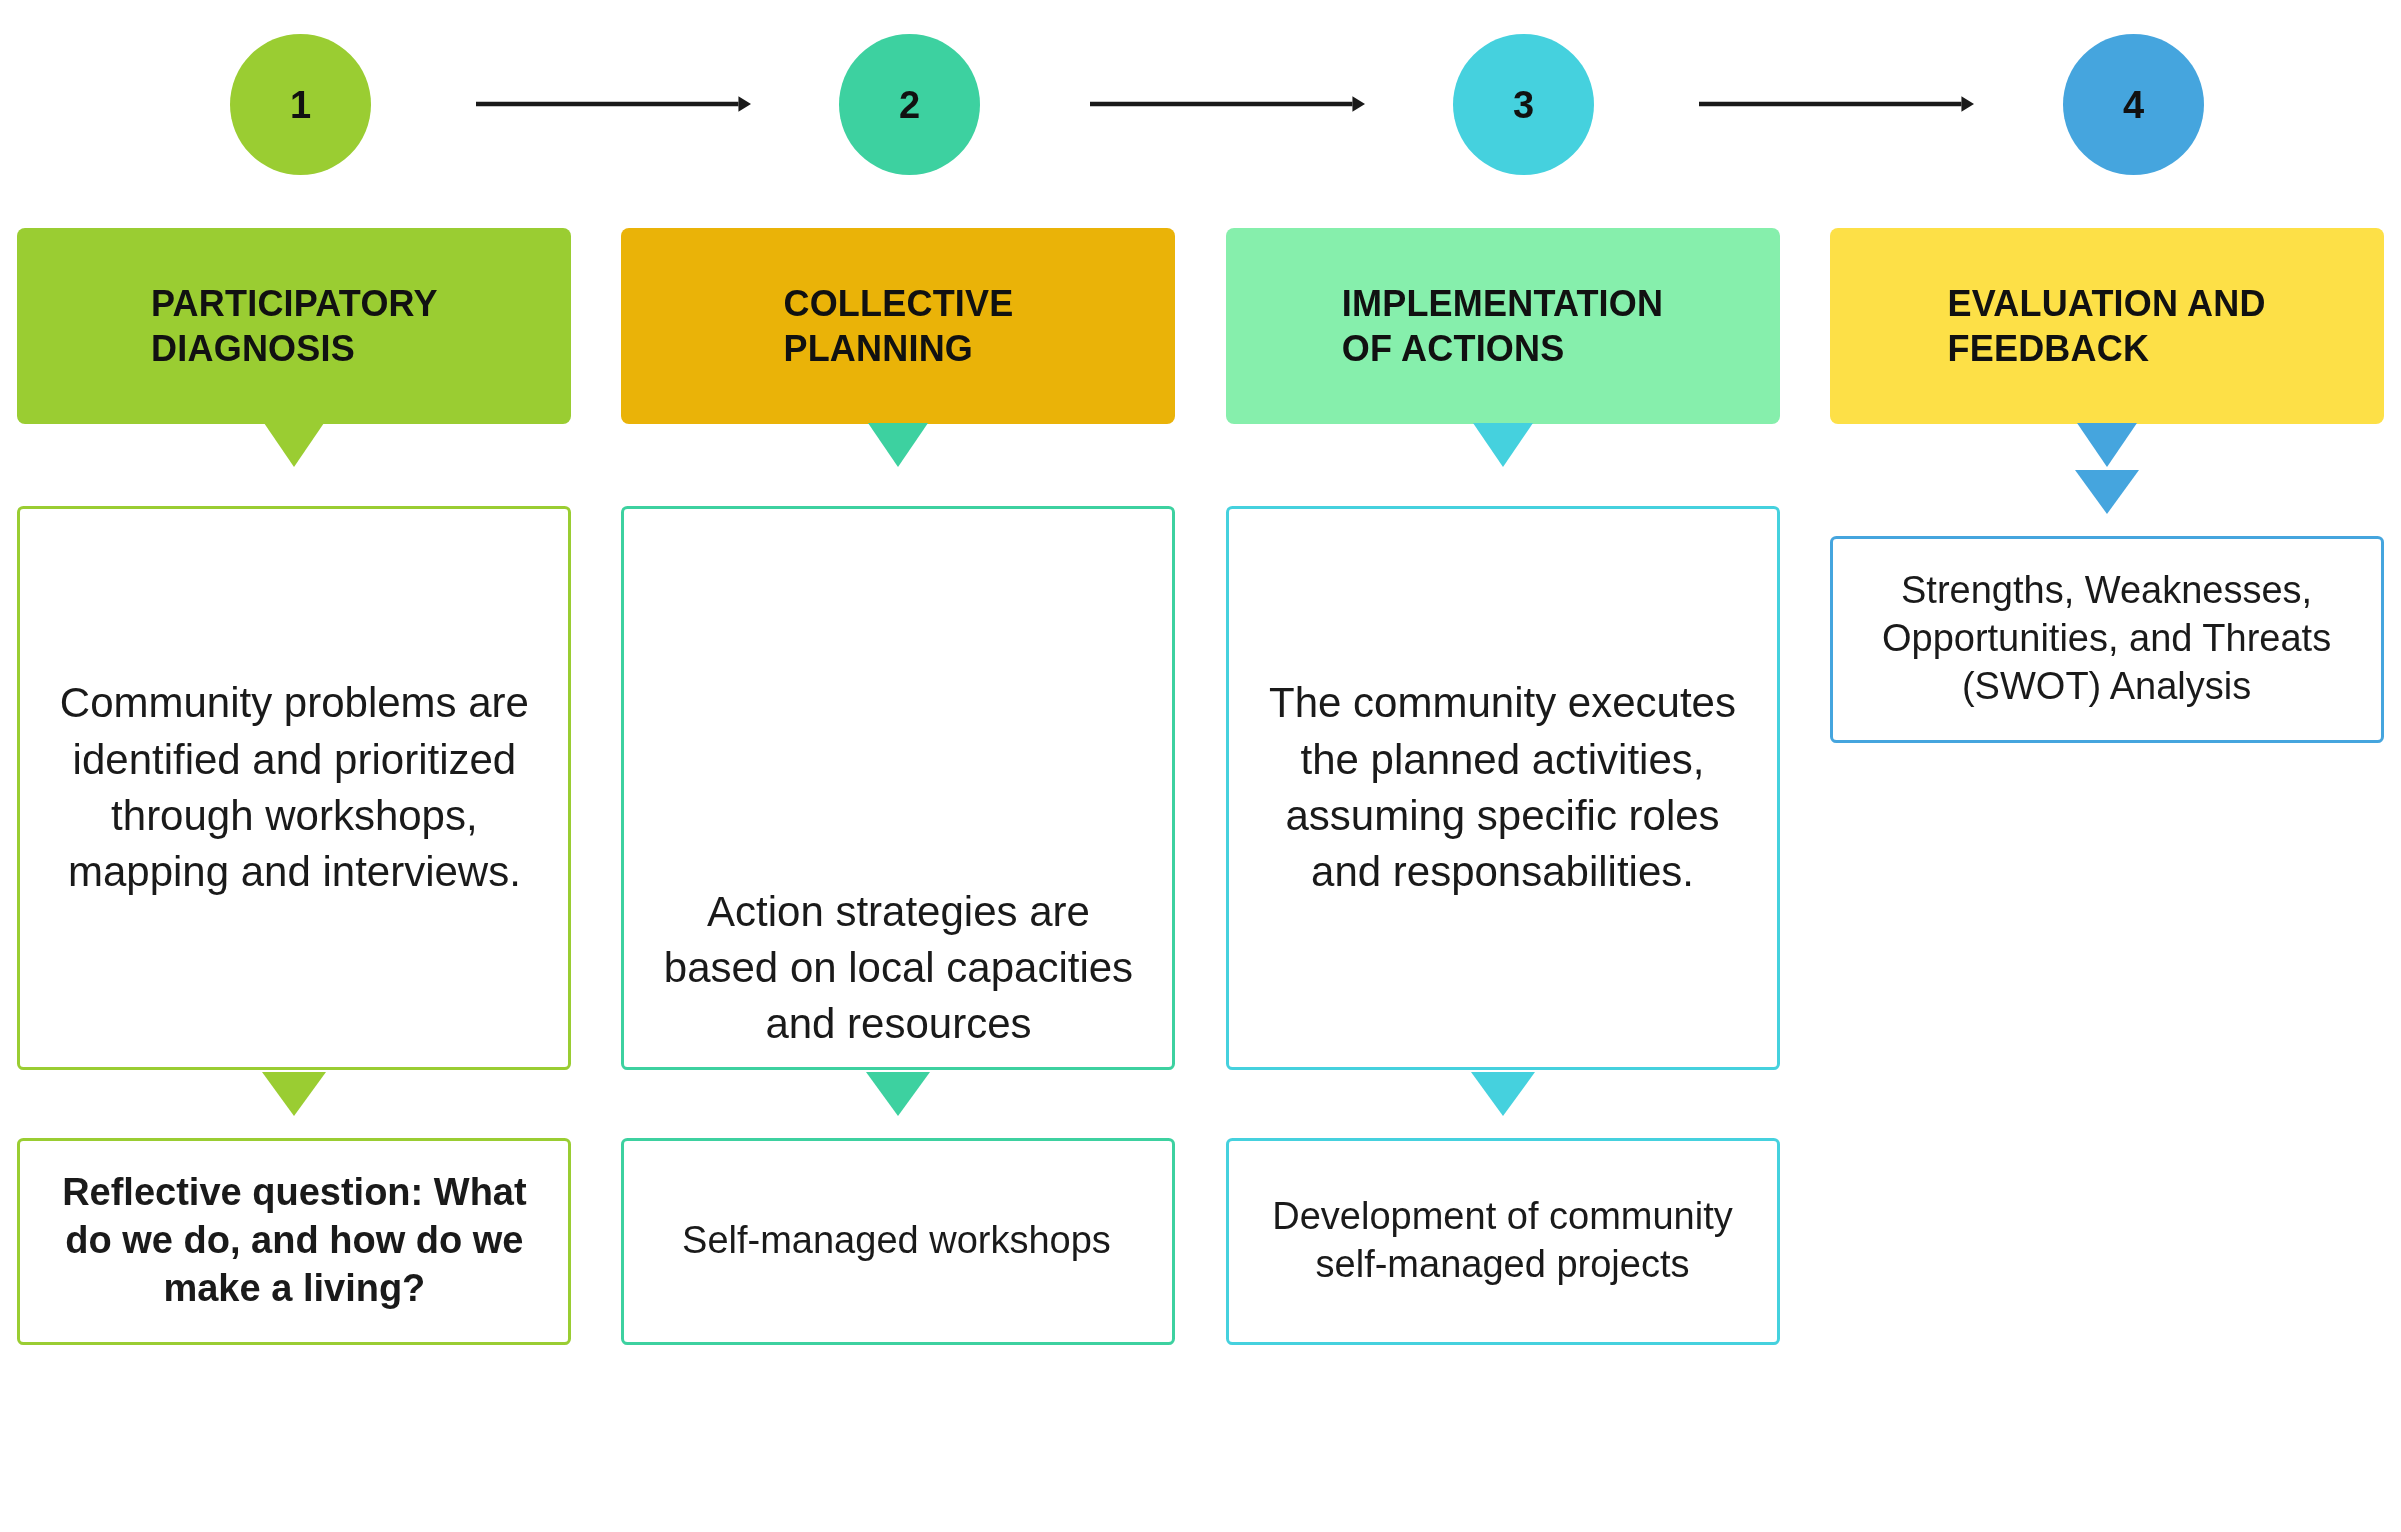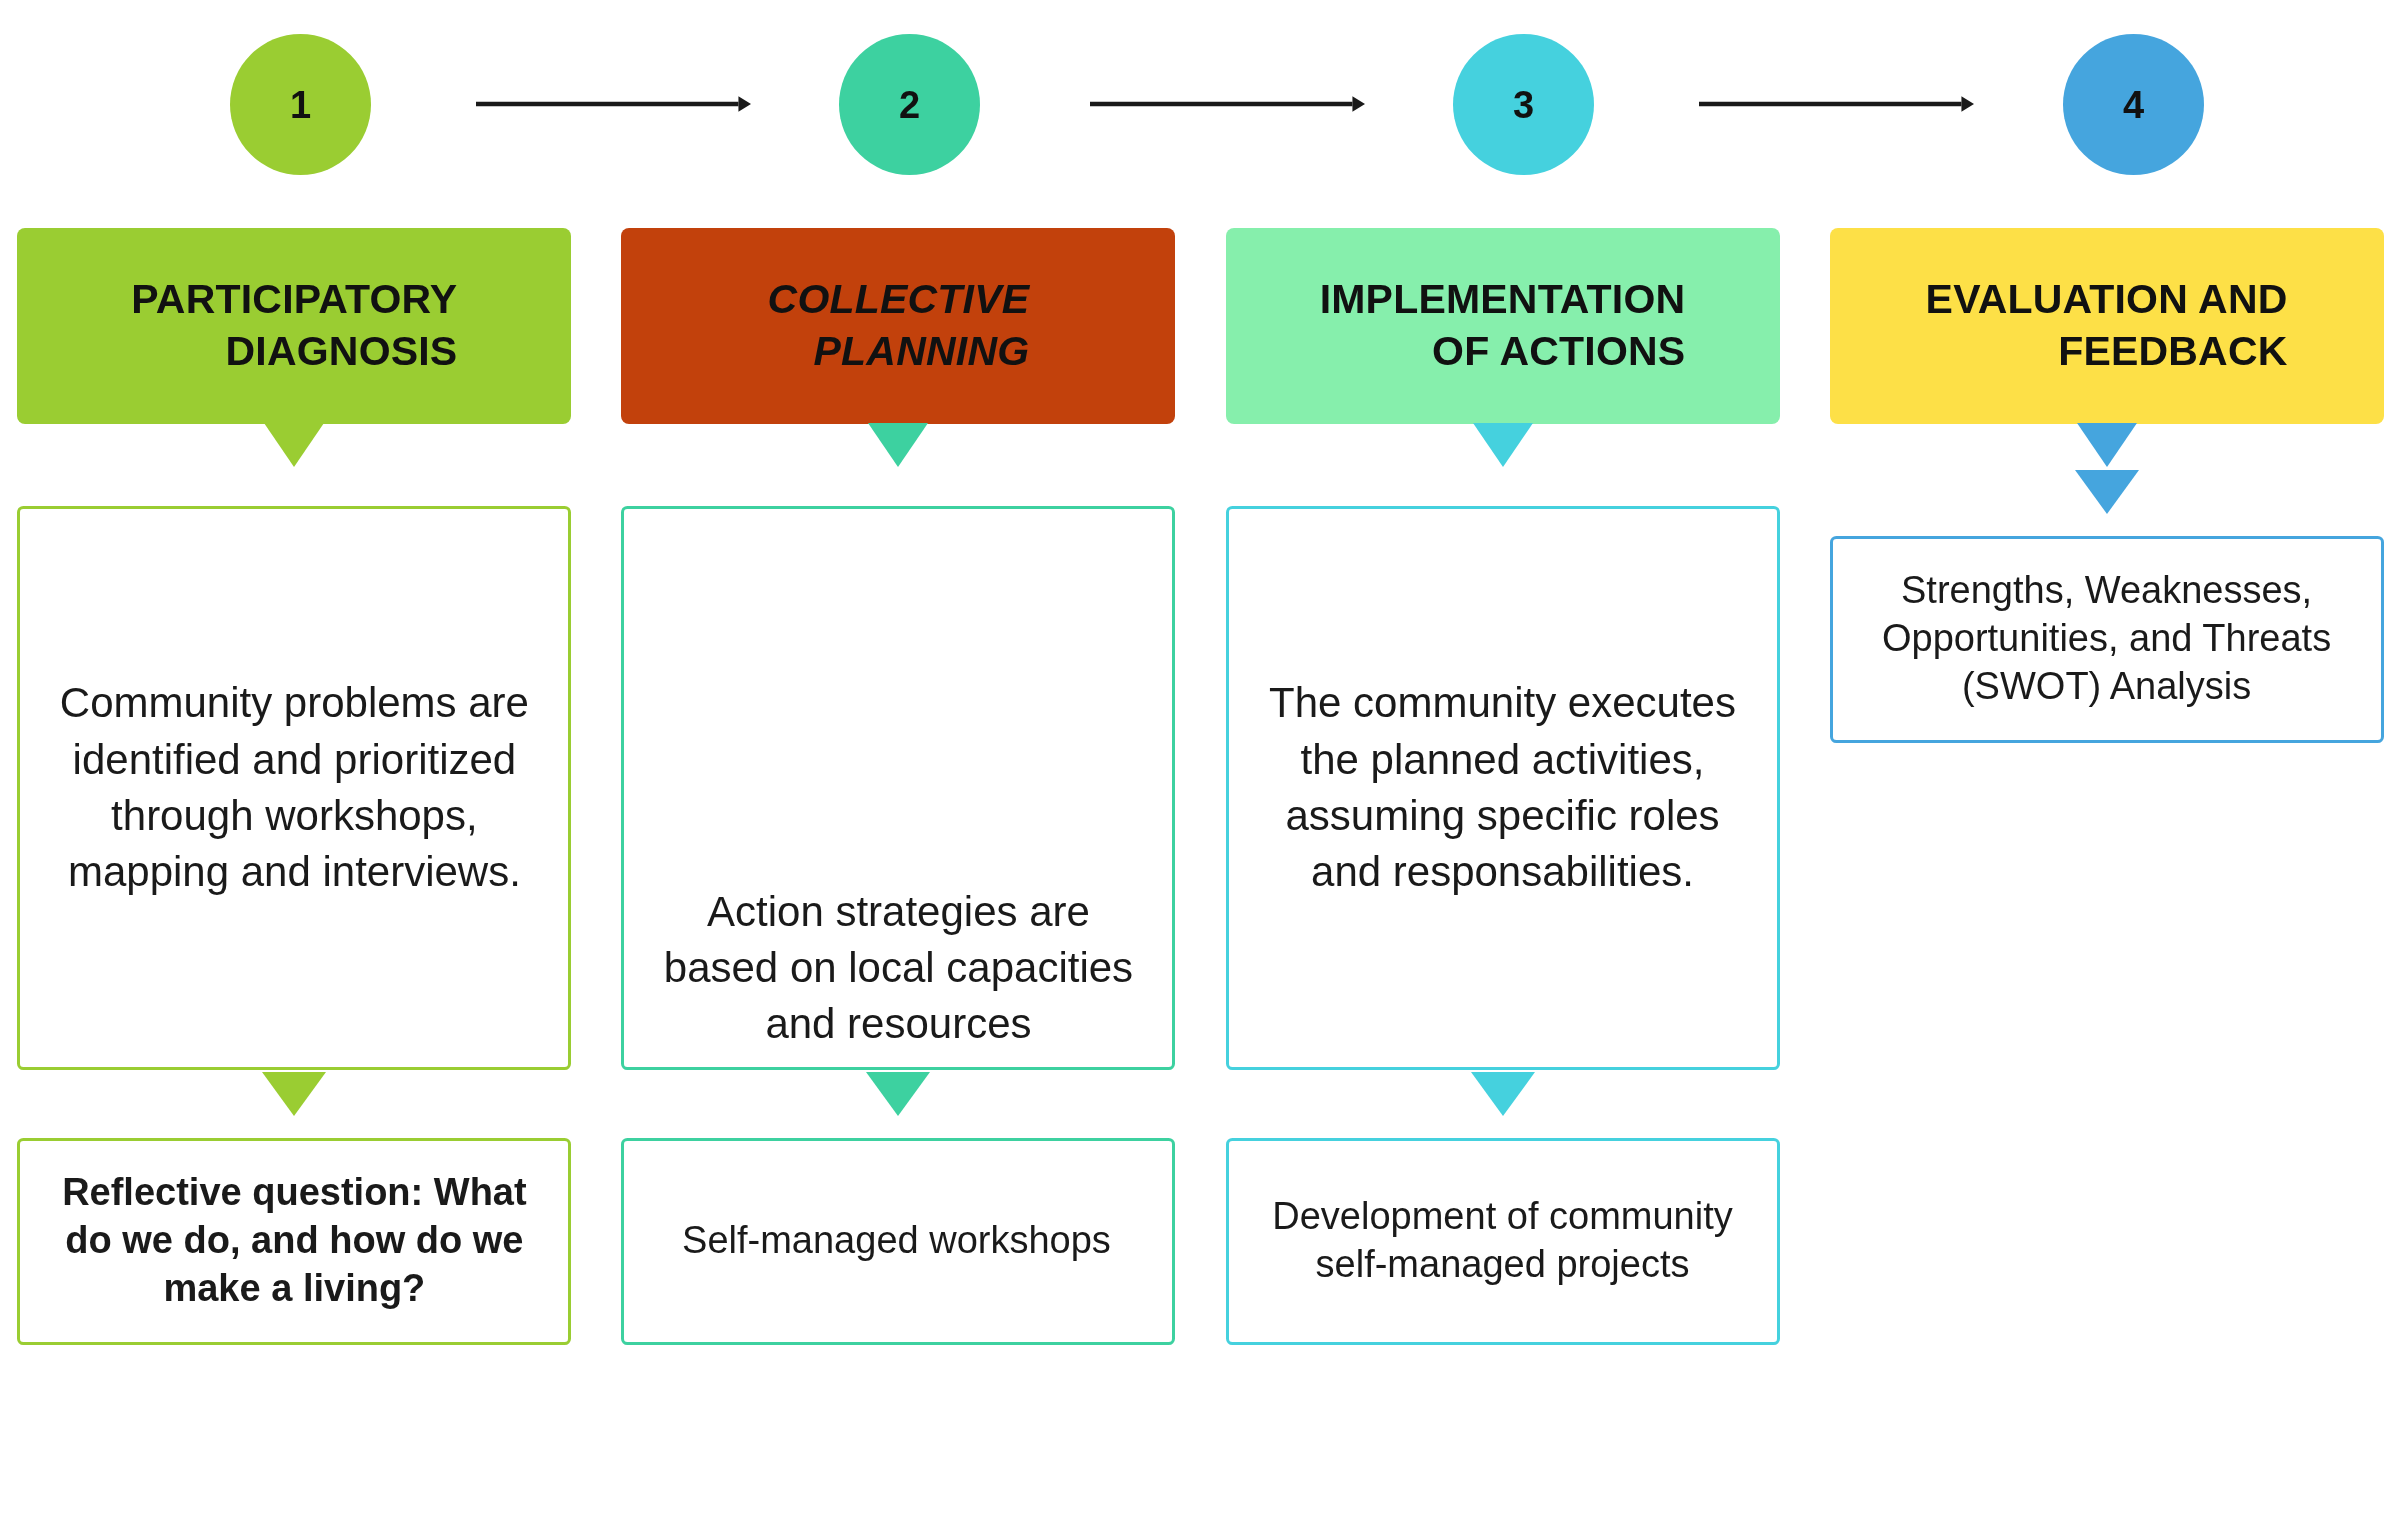--- a/index.html
+++ b/index.html
@@ -90,26 +90,26 @@
     width: 554px;
     height: 196px;
     border-radius: 8px;
     display: flex;
     align-items: center;
     justify-content: center;
     box-sizing: border-box;
     padding: 0 16px;
   }
   .banner-title {
-    font-size: 41px;
+    font-size: 36px;
     font-weight: bold;
     line-height: 1.26;
     letter-spacing: 0.2px;
     color: #111111;
-    text-align: right;
+    text-align: left;
     white-space: pre-line;
   }
   .banner-tail {
     width: 0;
     height: 0;
     border-left: 30px solid transparent;
     border-right: 30px solid transparent;
     border-top-width: 44px;
     border-top-style: solid;
     margin: 0 auto;
@@ -229,21 +229,21 @@
         <span class="body-text">Community problems are identified and prioritized through workshops, mapping and interviews.</span>
       </div>
       <div class="down-tri" style="border-top-color: rgb(154, 205, 50);"></div>
       <div class="footer-box" style="border-color: rgb(154, 205, 50); font-weight: bold;">
         <span class="footer-text">Reflective question: What do we do, and how do we make a living?</span>
       </div>
     </div>
 
     <div class="column">
       <div class="banner-wrap">
-        <div class="banner" style="background: #c2410c; font-style: italic;">
+        <div class="banner" style="background: #eab308;">
           <span class="banner-title">COLLECTIVE
 PLANNING</span>
         </div>
         <div class="banner-tail" style="border-top-color: rgb(61, 209, 160);"></div>
       </div>
       <div class="body-box" style="border-color: rgb(61, 209, 160); align-items: flex-end;">
         <span class="body-text">Action strategies are based on local capacities and resources</span>
       </div>
       <div class="down-tri" style="border-top-color: rgb(61, 209, 160);"></div>
       <div class="footer-box" style="border-color: rgb(61, 209, 160); padding-left: 12px;">

